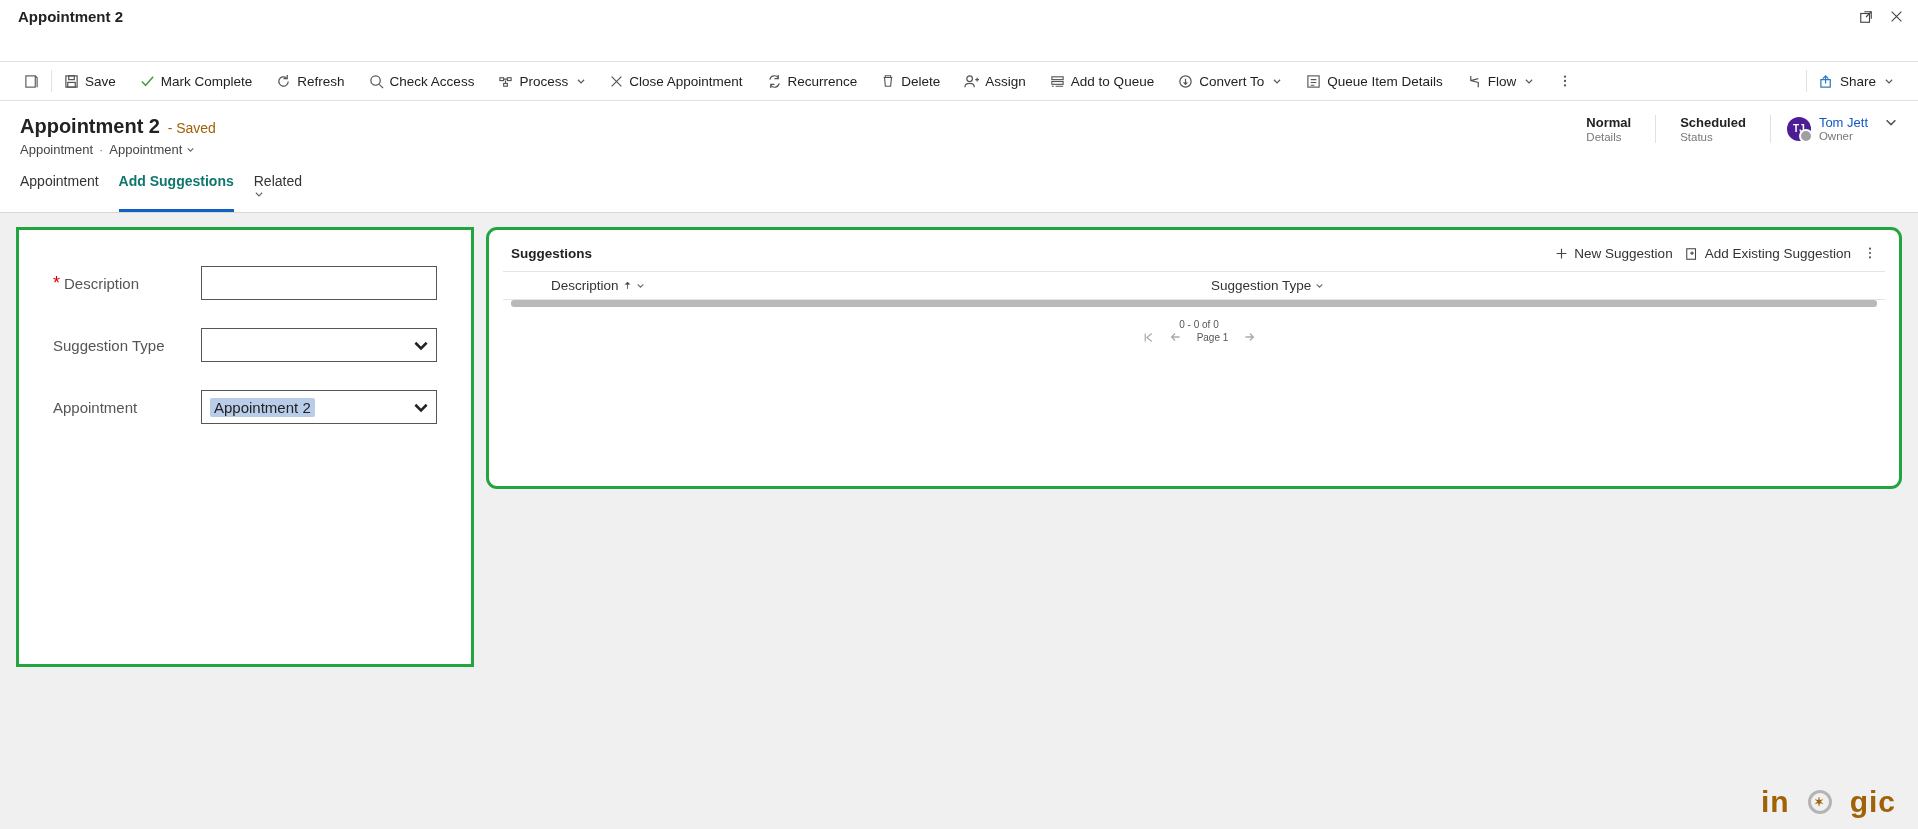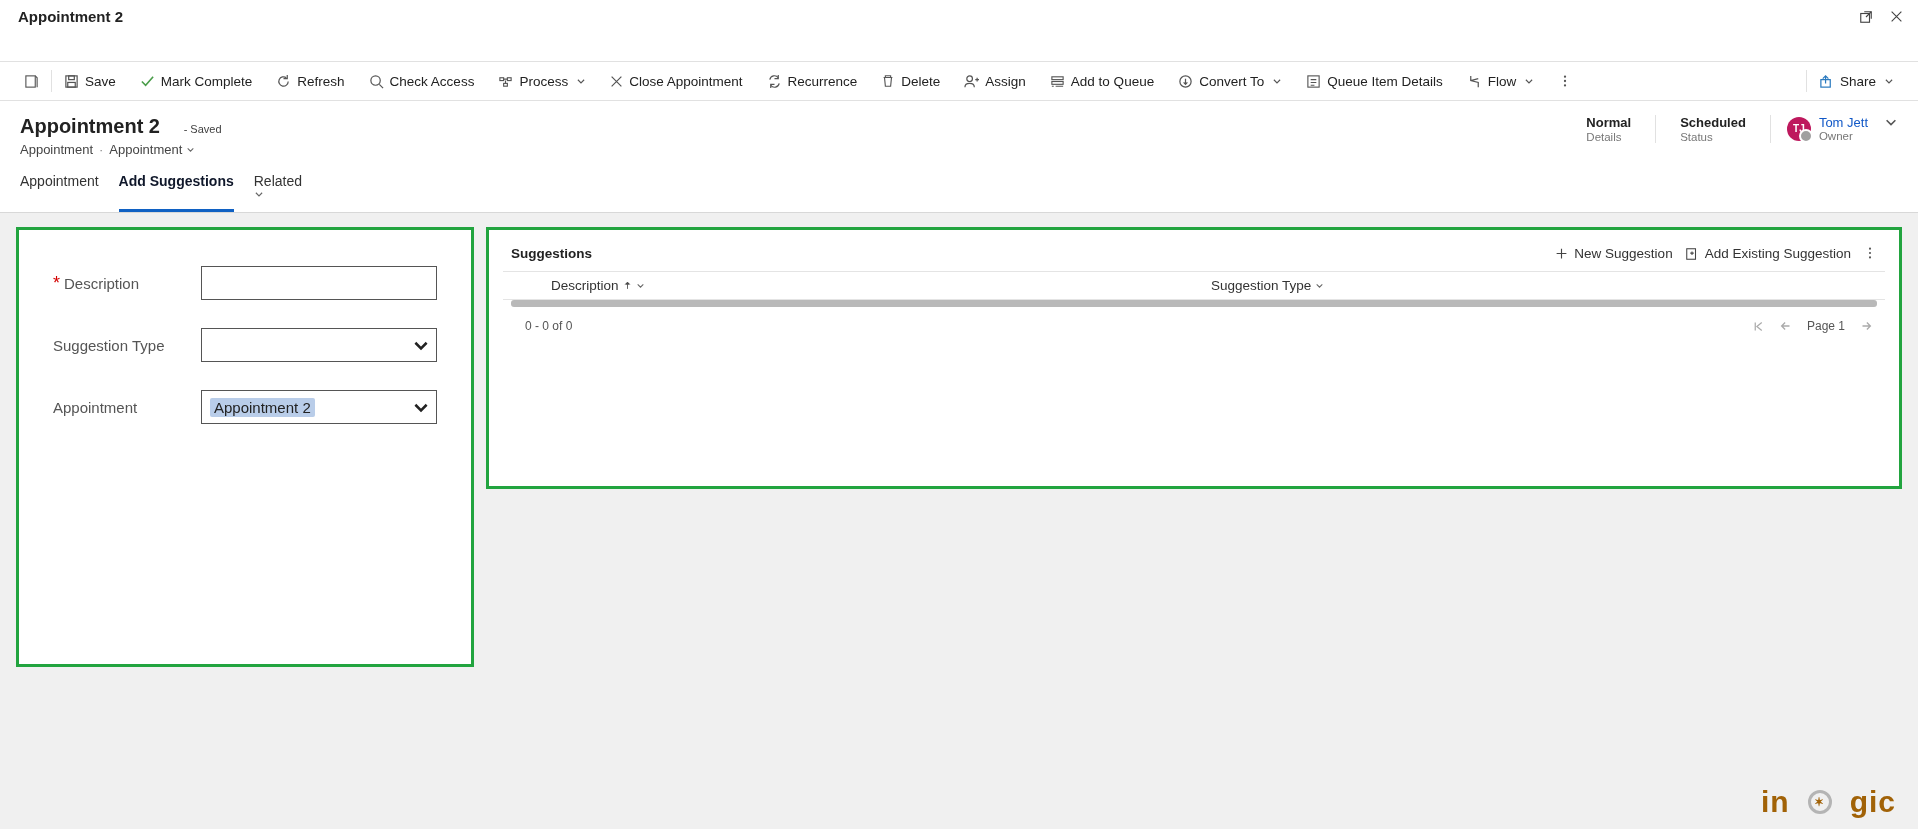--- a/index.html
+++ b/index.html
@@ -24,43 +24,43 @@
   .cmd {
     display:flex; align-items:center; gap:6px; padding:0 12px; height:40px;
     cursor:pointer; font-size:13.5px; color:#222;
   }
   .cmd svg { flex:0 0 auto; }
   .divider { width:1px; height:22px; background:#e1e1e1; }
   .chev { margin-left:2px; }
   
   .rechdr { padding:14px 20px 2px 20px; display:flex; align-items:flex-start; justify-content:space-between; }
   .rechdr .left .h1 { font-size:20px; font-weight:600; display:inline; }
-  .rechdr .left .savedtag { font-size:11px; color:#404040; font-weight:400; margin-left:20px; }
+  .rechdr .left .savedtag { font-size:14px; color:#a16207; font-weight:400; margin-left:4px; }
   .rechdr .crumbs { margin-top:4px; font-size:13px; color:#444; display:flex; align-items:center; gap:6px; }
   .rechdr .crumbs .dot { color:#888; }
   .rechdr .right { display:flex; align-items:flex-start; gap:16px; }
   .kv { text-align:left; padding:0 8px; }
   .kv .v { font-size:13px; font-weight:600; }
   .kv .k { font-size:11.5px; color:#777; margin-top:1px; }
   .vline { width:1px; height:28px; background:#e1e1e1; }
   .owner { display:flex; align-items:center; gap:8px; }
-  .avatar { width:24px; height:24px; border-radius:50%; background:#be185d; color:#fff; font-size:10px; font-weight:600; display:flex; align-items:center; justify-content:center; position:relative; }
+  .avatar { width:24px; height:24px; border-radius:50%; background:#4c1d95; color:#fff; font-size:10px; font-weight:600; display:flex; align-items:center; justify-content:center; position:relative; }
   .avatar::after { content:""; position:absolute; right:-2px; bottom:-2px; width:10px; height:10px; background:#a0a0a0; border:2px solid #fff; border-radius:50%; }
   .ownerlink { color:#1158c7; font-size:13px; font-weight:400; }
   .ownerlbl { font-size:11.5px; color:#777; }
   
   .tabs { display:flex; gap:20px; padding:6px 20px 0 20px; border-bottom:1px solid #d8d8d8; }
   .tab { padding:8px 0 10px 0; font-size:14px; color:#333; cursor:pointer; border-bottom:3px solid transparent; }
-  .tab.active { font-weight:600; border-bottom-color:#1061c3; color:#0f172a; }
+  .tab.active { font-weight:600; border-bottom-color:#1061c3; color:#0f766e; }
   .tab .chev { font-size:11px; color:#666; }
   
   .content { background:#f0f0f0; padding:14px 16px; display:flex; gap:12px; align-items:flex-start; min-height:640px; }
   .panel { background:#fff; border:3px solid var(--green); }
   .panel.form { width:458px; height:440px; padding:36px 34px 24px 34px; }
-  .panel.grid { flex:1; height:262px; padding:12px 14px; display:flex; flex-direction:column; }
+  .panel.grid { flex:1; height:262px; padding:12px 14px; display:flex; flex-direction:column;border-radius:11px; }
   
   .frow { display:flex; align-items:center; margin-bottom:28px; }
   .flabel { width:148px; font-size:15px; color:#555; display:flex; align-items:center; gap:4px; }
   .req { color:#d40000; font-size:18px; line-height:0; }
   .finput { flex:1; }
   .finput input[type=text] {
     width:100%; height:34px; border:1px solid #555; background:#fff; font-size:15px; padding:0 8px;
   }
   .fselect {
     width:100%; height:34px; border:1px solid #555; background:#fff; display:flex; align-items:center;
@@ -74,21 +74,21 @@
   
   .gridhdr { display:flex; align-items:center; justify-content:space-between; padding:4px 8px 10px 8px; }
   .gridhdr .title { font-size:13.5px; font-weight:600; }
   .gridcmds { display:flex; align-items:flex-start; gap:12px; }
   .gridcmd { display:flex; align-items:center; gap:6px; font-size:13.5px; cursor:pointer; color:#333; }
   .gridcols { display:flex; border-bottom:1px solid #e4e4e4; border-top:1px solid #e4e4e4; padding:6px 0 6px 48px; font-size:13.5px; color:#333; }
   .gridcols .col { display:flex; align-items:center; gap:4px; }
   .gridcols .col:first-child { flex:0 0 660px; }
   .gridbody { flex:1; display:flex; align-items:flex-start; justify-content:center; padding-top:44px; color:#666; font-size:14px; border-bottom:1px solid #e4e4e4; }
   .fakescroll { height:7px; background:#b9b9b9; border-radius:3px; margin:0 8px 6px 8px; }
-  .gridftr { display:flex; align-items:center; justify-content:space-between; padding:6px 12px 0 22px; font-size:12px; color:#555; }
+  .gridftr { display:flex; align-items:center; justify-content:space-between; padding:6px 12px 0 22px; font-size:10px; color:#555;flex-direction:column; }
   .pager { display:flex; align-items:center; gap:14px; color:#888; }
   .pager .lbl { color:#555; }
   
   .watermark { position:fixed; right:22px; bottom:10px; font-size:30px; font-weight:600; color:#a16207; letter-spacing:1px; font-family:Liberation Sans, sans-serif; display:flex; align-items:center; gap:18px; }
   .watermark .o { display:inline-flex; width:24px; height:24px; border:3px solid #b4b4b4; border-radius:50%; align-items:center; justify-content:center; font-size:12px; }
   svg { display:block; }
 </style>
 </head>
 <body>
 

